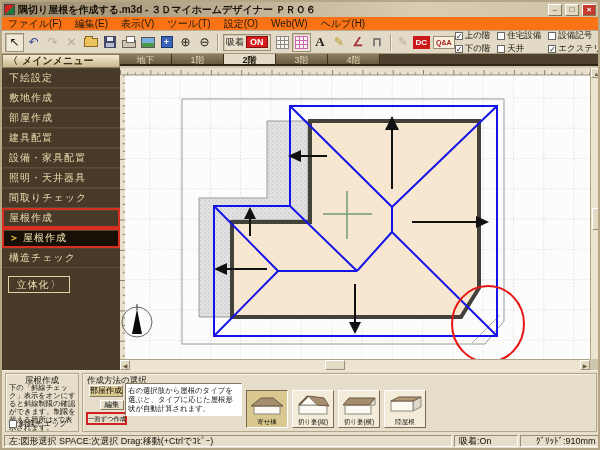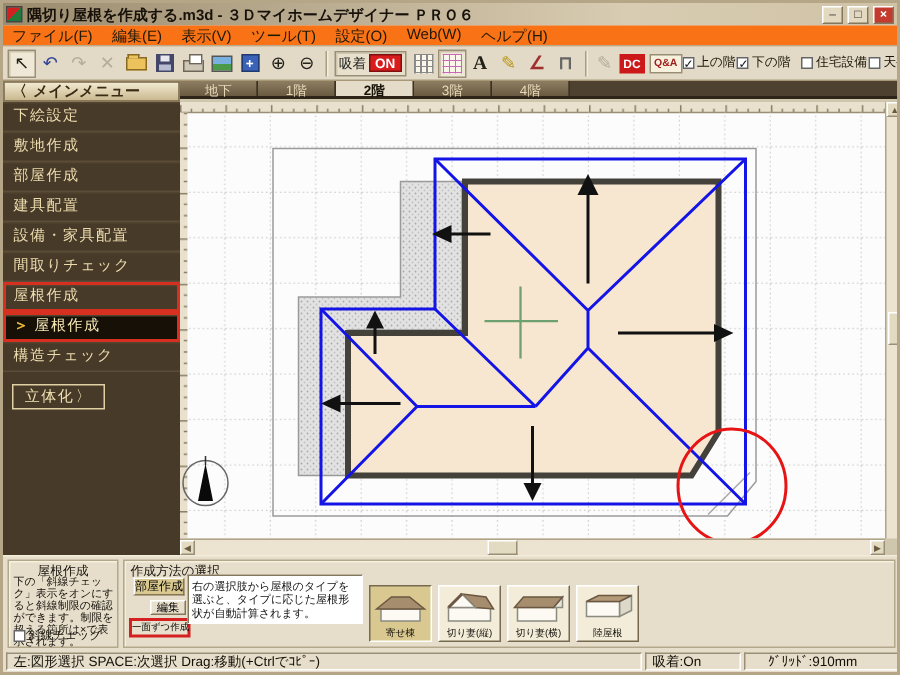--- a/index.html
+++ b/index.html
@@ -52,21 +52,21 @@
 .glyph-angle { color:#a03030; font-weight:bold; }
 .glyph-gate { color:#666; font-weight:bold; }
 .glyph-text { font-family:"Liberation Serif",serif; font-weight:bold; font-size:13px; }
 .snap { display:flex; align-items:center; gap:2px; border:1px solid #9a8f76;
   box-shadow:inset 1px 1px #cfc6ae; background:#e8e0cc; padding:1px 2px; margin:0 2px; flex:0 0 auto; }
 .snap-label { font-size:9px; color:#222; }
 .snap-on { background:#d81c1c; border:1px solid #801010; color:#fff; font-size:9px; font-weight:bold; padding:0 3px; }
 .badge-dc { background:#cc1818; color:#fff; font-size:8px; font-weight:bold; padding:2px 3px; flex:0 0 auto; }
 .badge-qa { background:#f6f0dc; border:1px solid #998e74; color:#a02020; font-size:7px; font-weight:bold; padding:2px 2px; margin-left:3px; flex:0 0 auto; }
 .cbgrid { margin-left:auto; display:flex; gap:7px; padding-right:2px; }
-.cbcol { display:flex; flex-direction:row; gap:1px; justify-content:center;text-align:center; }
+.cbcol { display:flex; flex-direction:column; gap:1px; justify-content:center;text-align:center; }
 .cbrow { display:flex; align-items:center; gap:2px; font-size:8.5px; color:#1a1408; white-space:nowrap; }
 .cb { width:8px; height:8px; background:#fff; border:1px solid #666; font-size:8px; line-height:7px; text-align:center; color:#111; flex:0 0 auto; }
 .cb.on::before { content:"✓"; }
 
 
 .main { position:absolute; top:52px; left:0; width:600px; height:316px; display:flex; }
 .sidebar { width:118px; background:#473a28; flex:0 0 auto; }
 .sb-header { height:14px; background:linear-gradient(180deg,#f2ead2,#c9b88e);
   border:1px solid #8a7a5a; color:#3a2c14; font-size:10px; font-weight:bold;
   display:flex; align-items:center; gap:4px; padding:0 5px; }
@@ -120,21 +120,21 @@
   display:flex; flex-direction:column; align-items:center; padding-top:1px; }
 .rbtn.sel { background:#d9c88f; border-color:#776a50 #fff #fff #776a50; }
 .rbtn svg { display:block; }
 .rbtn .rlabel { font-size:6.5px; color:#14100a; white-space:nowrap; }
 
 
 .status { position:absolute; top:432px; left:0; width:600px; height:14px; background:#e6decb;
   display:flex; gap:2px; padding:1px 2px; font-size:9px; color:#141008; }
 .st-cell { border:1px solid; border-color:#9a8f76 #fff #fff #9a8f76; padding:0 4px;
   line-height:10px; white-space:nowrap; overflow:hidden; }
-.st-hint { flex:1; } .st-snap { width:64px; } .st-grid { width:104px;padding-left:15px; }
+.st-hint { flex:1; } .st-snap { width:64px; } .st-grid { width:80px;padding-left:15px; }
 </style>
 </head>
 <body>
 
 <div class="window">
 
   <div class="titlebar">
     <span class="title-icon"></span>
     <span class="title-text">隅切り屋根を作成する.m3d - ３Ｄマイホームデザイナー ＰＲＯ６</span>
     <span class="wbtn">–</span>
@@ -234,20 +234,21 @@
     <div class="sidebar">
       <div class="sb-header">
         <span>〈</span>
         <span>メインメニュー</span>
       </div>
       <div class="sb-item">下絵設定</div>
       <div class="sb-item">敷地作成</div>
       <div class="sb-item">部屋作成</div>
       <div class="sb-item">建具配置</div>
       <div class="sb-item">設備・家具配置</div>
+      <div class="sb-item">照明・天井器具</div>
       <div class="sb-item">間取りチェック</div>
       <div class="sb-item hl">屋根作成</div>
       <div class="sb-item hl sub">
         <span class="arr">＞</span>
         <span>屋根作成</span>
       </div>
       <div class="sb-item">構造チェック</div>
       <div class="solid-btn">
         <span>立体化</span>
         <span>〉</span>

